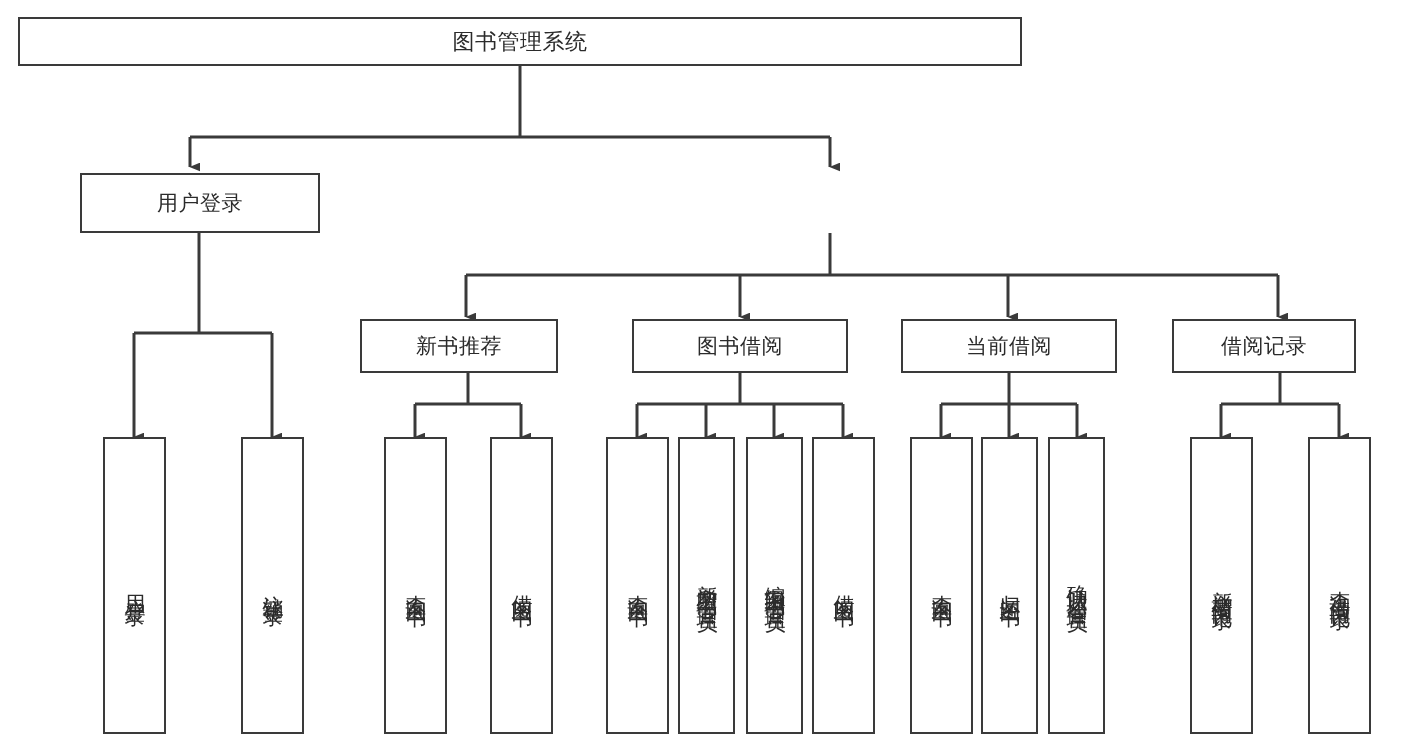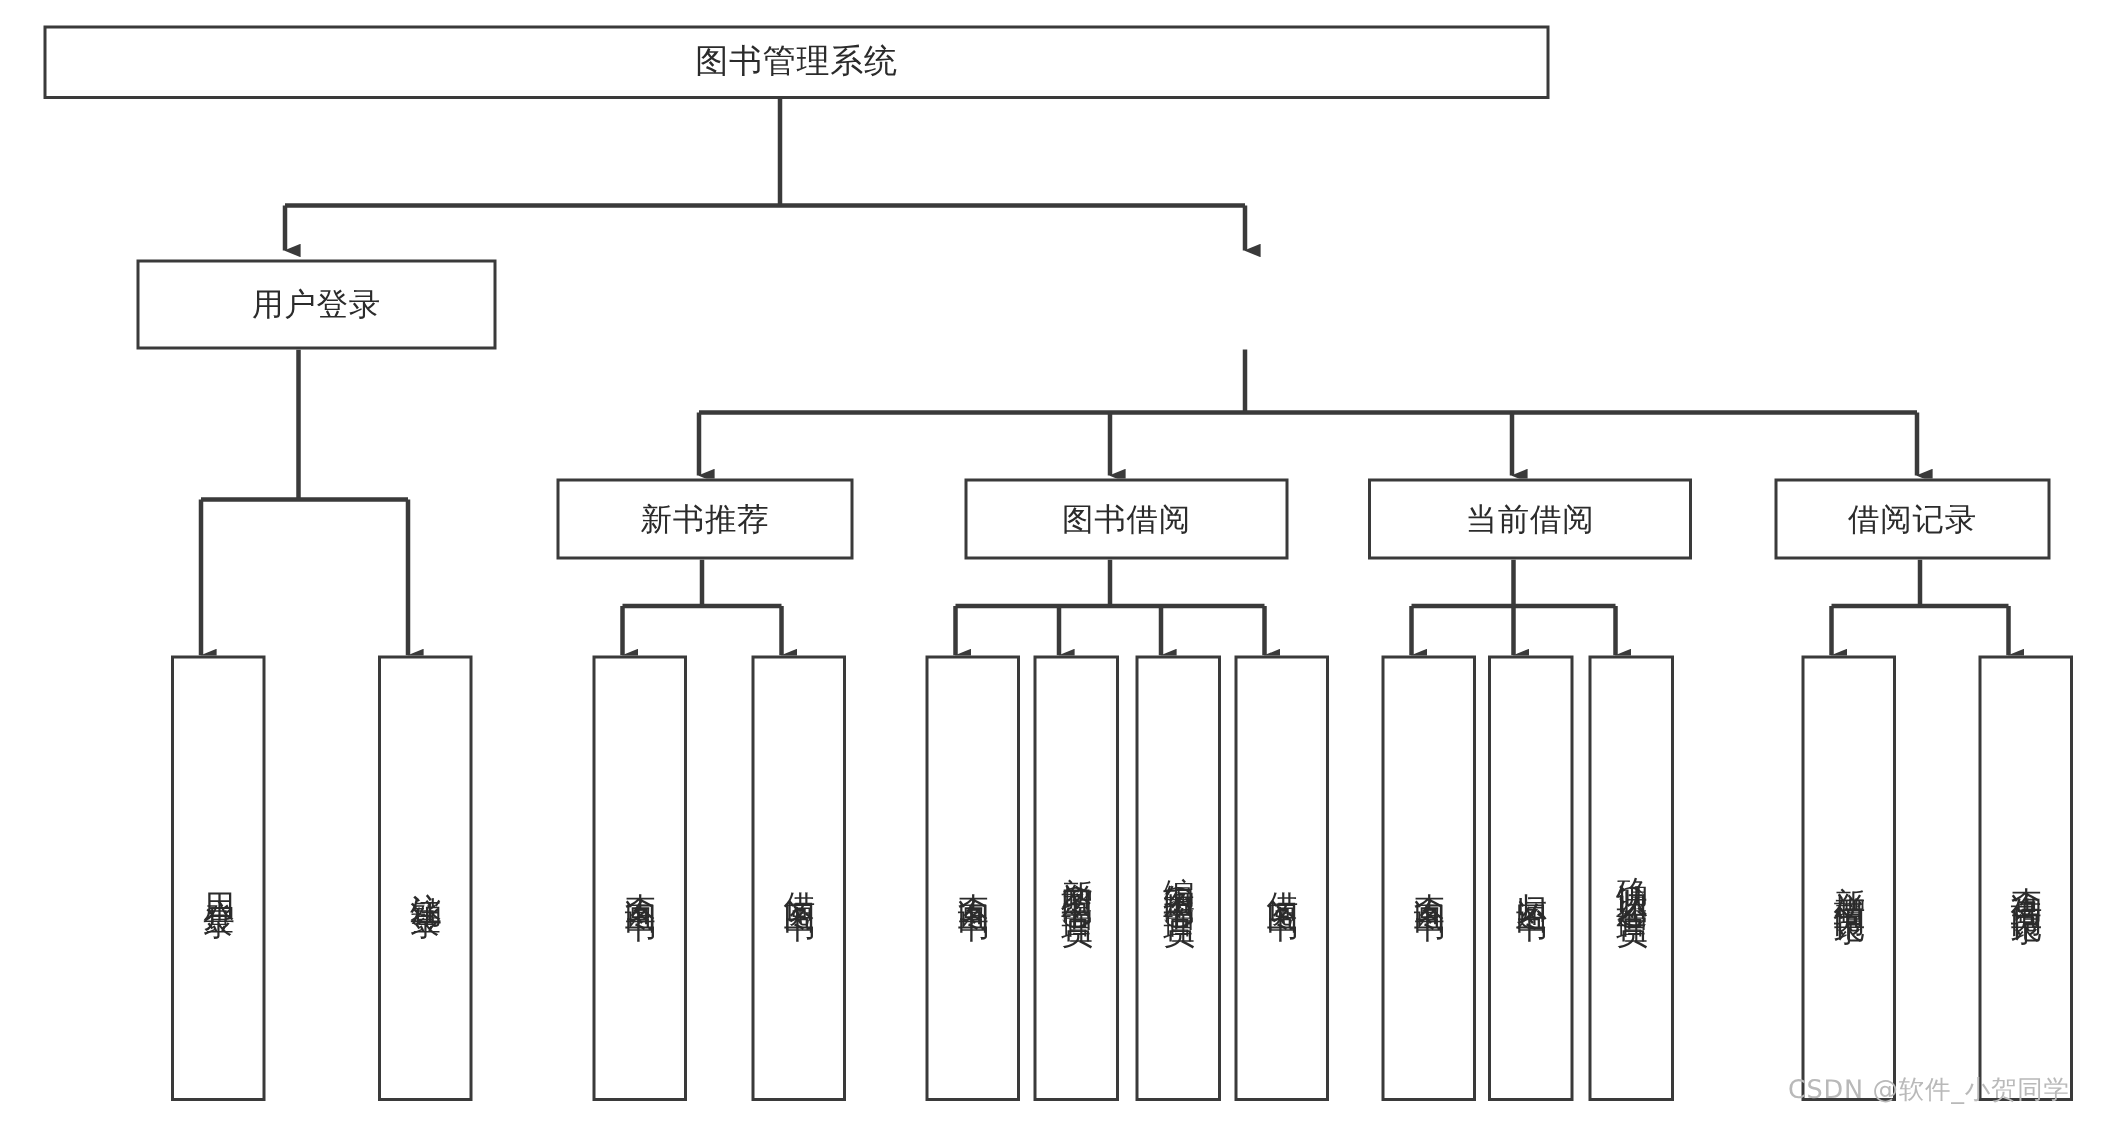--- a/index.html
+++ b/index.html
@@ -28,21 +28,20 @@
   }
   .node {
     position: absolute;
     box-sizing: border-box;
     border: 2px solid #3a3a3a;
     background: #ffffff;
     display: flex;
     align-items: center;
     justify-content: center;
     color: #2b2b2b;
-    margin-left: 11px;
   }
   .node .node-label {
     display: block;
     text-align: center;
     line-height: 1.18;
     letter-spacing: 0.5px;
     white-space: nowrap;
   }
   
   .node.horiz .node-label {
@@ -187,15 +186,14 @@
     <span class="node-label">确认归还（管理员）</span>
   </div>
 
   <div class="node vert" style="left:1190px; top:437px; width:63px; height:297px;">
     <span class="node-label">新增借阅记录</span>
   </div>
   <div class="node vert" style="left:1308px; top:437px; width:63px; height:297px;">
     <span class="node-label">查询借阅记录</span>
   </div>
 
-  <div class="watermark" style="left:1192px; top:715px;">CSDN @软件_小贺同学</div>
 
 </div>
 
 </body></html>

